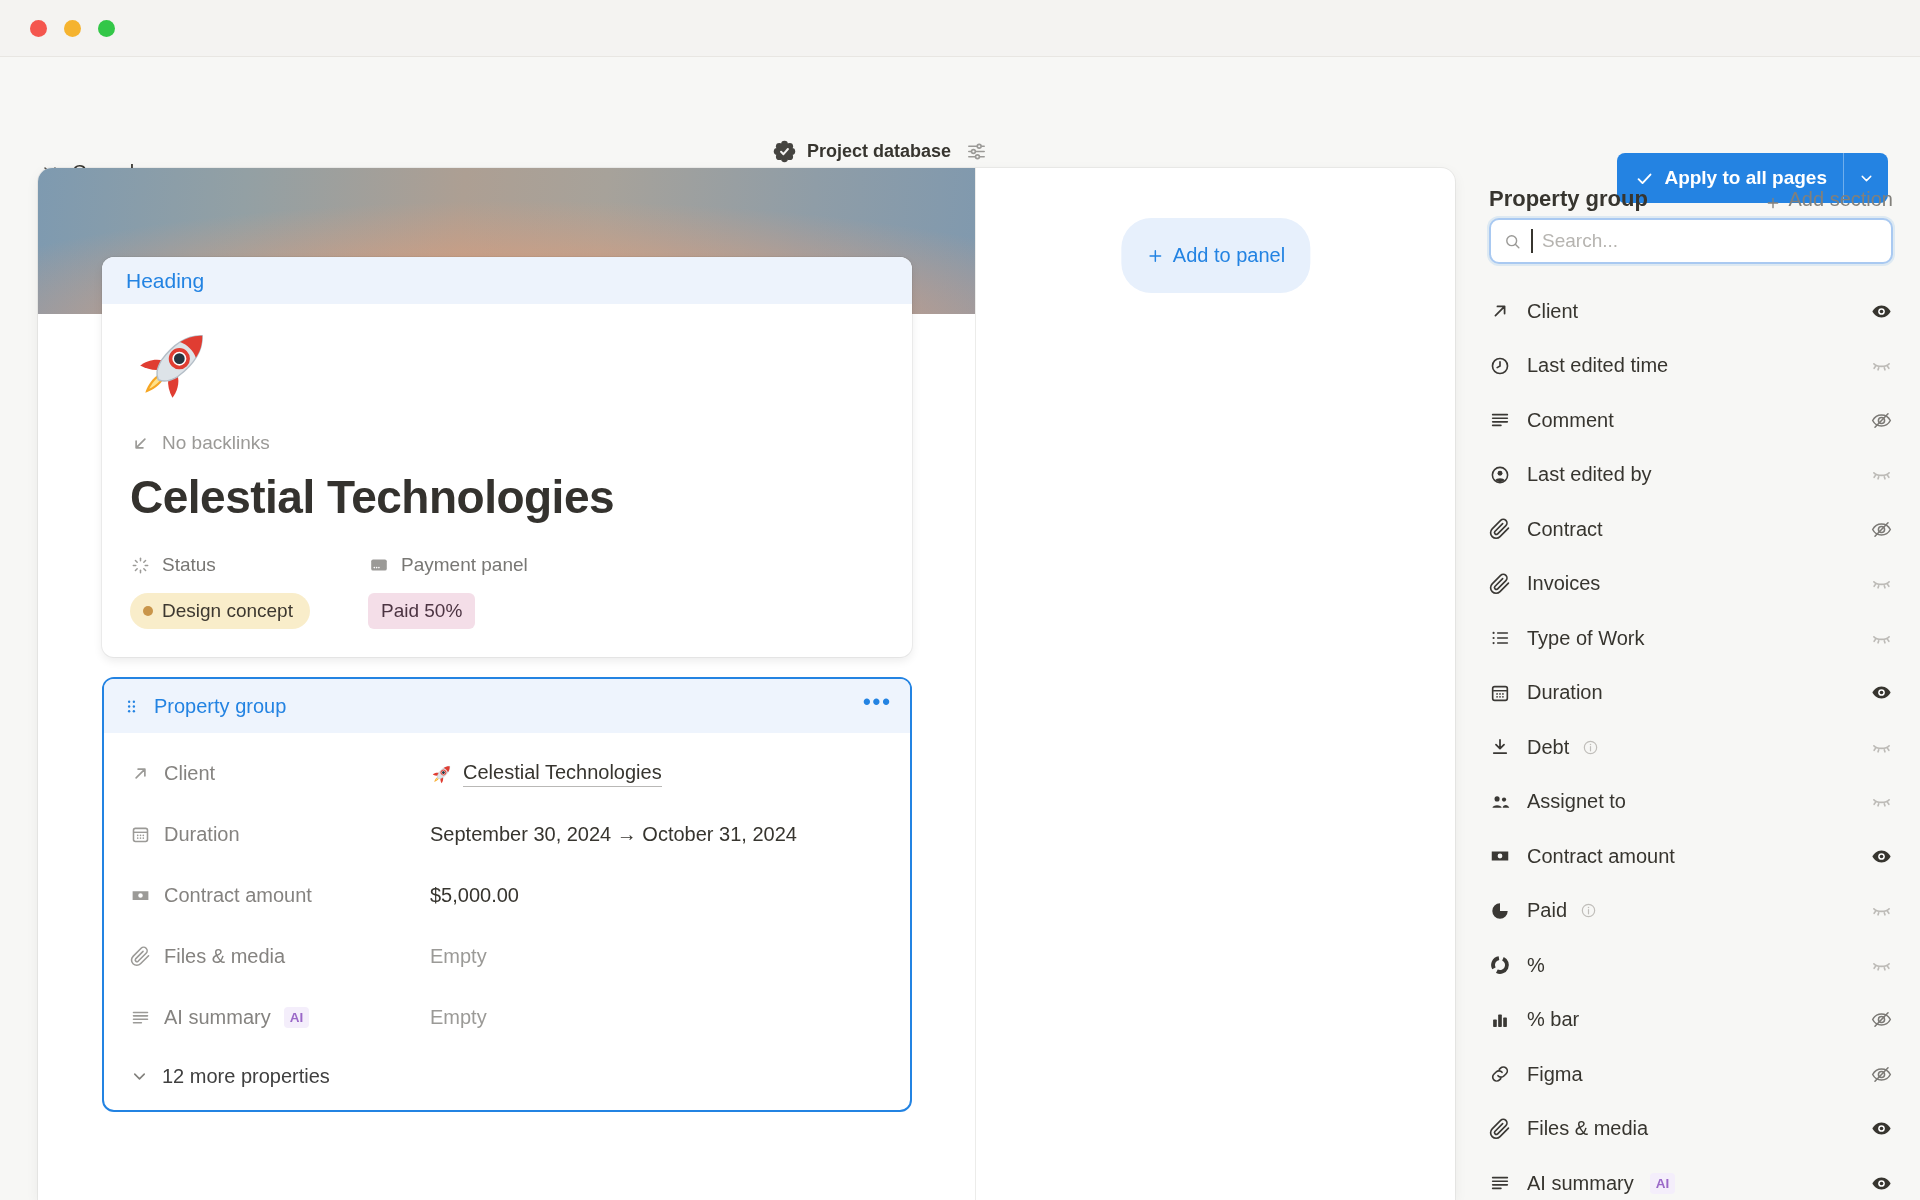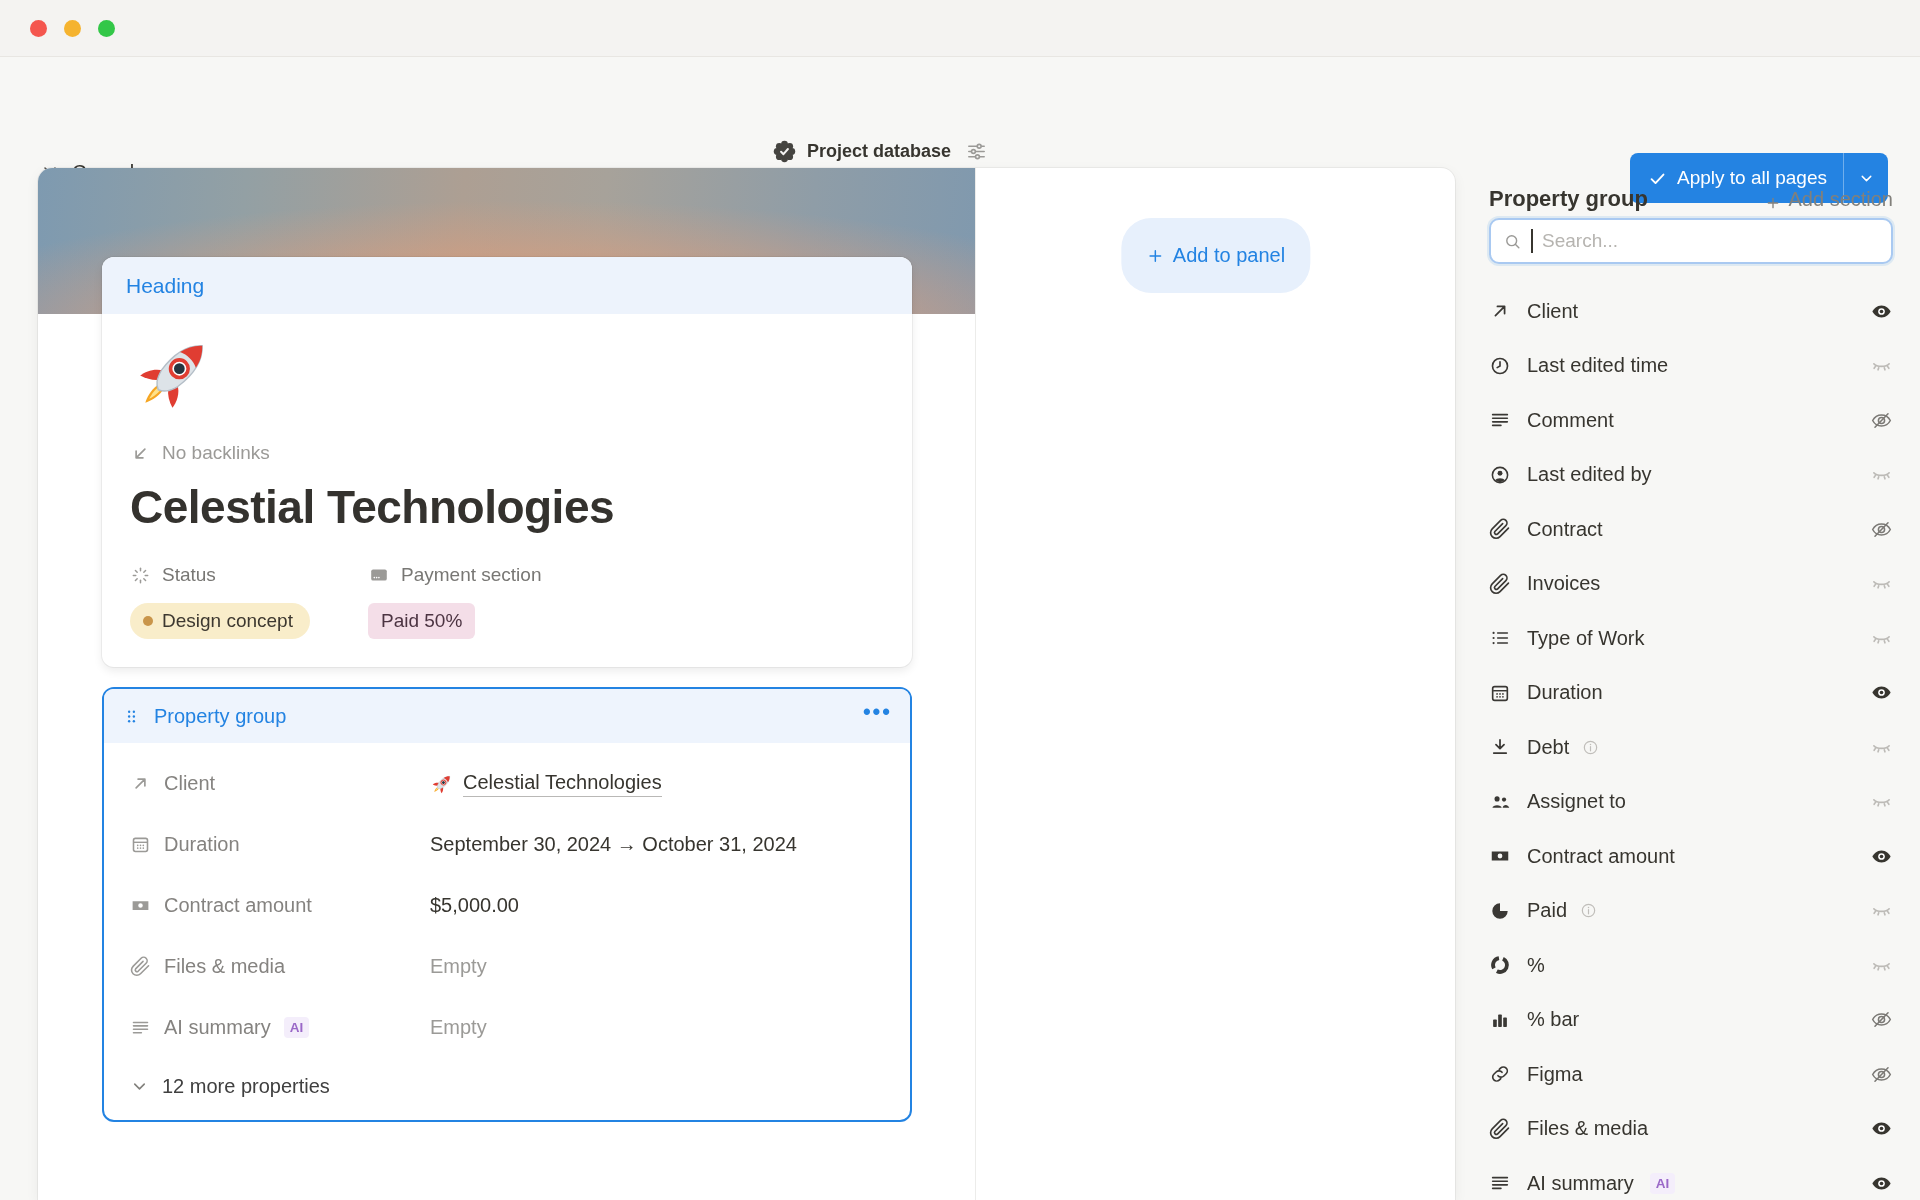--- a/index.html
+++ b/index.html
@@ -24,37 +24,37 @@
   .cancel{position:absolute;left:40px;top:104px;display:flex;align-items:center;gap:12px;
     font-size:20px;color:#37352f;cursor:pointer;}
   .cancel .ic{color:#55534e;}
   .hdr-center{position:absolute;left:640px;width:480px;top:82px;display:flex;flex-direction:column;align-items:center;gap:9px;}
   .hdr-title{display:flex;align-items:center;gap:10px;font-size:18px;font-weight:700;color:#37352f;}
   .hdr-title .seal{color:#454440;}
   .hdr-title .sliders{color:#9b9a97;margin-left:4px;}
   .hdr-preview{display:flex;align-items:center;gap:8px;font-size:18px;color:#82807b;}
   .apply{position:absolute;right:32px;top:96px;height:50px;display:flex;align-items:stretch;
     background:#2483e2;border-radius:8px;color:#fff;overflow:hidden;cursor:pointer;}
-  .apply-main{display:flex;align-items:center;gap:10px;padding:0 16px 0 18px;font-size:19px;font-weight:400;}
+  .apply-main{display:flex;align-items:center;gap:10px;padding:0 16px 0 18px;font-size:19px;font-weight:700;}
   .apply-divider{width:1px;background:rgba(255,255,255,.35);}
   .apply-caret{width:44px;display:flex;align-items:center;justify-content:center;}
 
   
   .stage{position:absolute;left:38px;top:168px;width:1417px;bottom:0;background:#fff;
     border-radius:14px 14px 0 0;box-shadow:0 0 0 1px rgba(15,15,15,.05),0 4px 14px rgba(15,15,15,.06);
     display:flex;}
   .page-col{width:937px;border-right:1px solid #ececea;}
   .cover{height:146px;border-radius:14px 0 0 0;
     background:
       radial-gradient(120% 160% at 52% 115%, rgba(236,160,120,.95) 0%, rgba(226,158,122,.55) 32%, rgba(200,160,130,0) 58%),
       linear-gradient(95deg,#7e9ab0 0%,#93a0a4 22%,#ad9f93 45%,#a7a29a 60%,#8f9da7 82%,#8099ae 100%);}
 
   .h-card{width:810px;margin:-57px 0 0 64px;background:#fff;border-radius:12px;
     box-shadow:0 0 0 1px rgba(15,15,15,.05),0 4px 10px rgba(15,15,15,.08);}
-  .h-card-head{height:57px;background:#edf3fc;border-radius:12px 12px 0 0;display:flex;align-items:center;
+  .h-card-head{height:47px;background:#edf3fc;border-radius:12px 12px 0 0;display:flex;align-items:center;
     padding:0 24px;color:#2383e2;font-size:21px;font-weight:500;}
   .h-card-body{padding:16px 28px 28px;}
   .rocket-big{width:88px;height:88px;}
   .backlinks{margin-top:24px;display:flex;align-items:center;gap:11px;color:#9b9a97;font-size:19px;}
   .page-title{margin-top:16px;font-size:46px;font-weight:700;color:#34322e;letter-spacing:-.5px;}
   .props-row{margin-top:30px;display:flex;}
   .prop-col1{width:238px;}
   .prop-label{display:flex;align-items:center;gap:11px;color:#787774;font-size:19px;}
   .prop-label .ic{color:#9b9a97;}
   .badge-row{margin-top:17px;display:flex;}
@@ -369,21 +369,21 @@
           <div class="prop-col1 prop-label">
             <svg class="ic" width="21" height="21">
                 <use href="#i-spinner"></use>
               </svg>
             <span>Status</span>
           </div>
           <div class="prop-label">
             <svg class="ic" width="22" height="22">
                 <use href="#i-card"></use>
               </svg>
-            <span>Payment section</span>
+            <span>Payment panel</span>
           </div>
         </div>
         <div class="badge-row">
           <div class="prop-col1">
             <span class="badge-yellow">
               <span class="dot"></span>
               <span>Design concept</span>
             </span>
           </div>
           <span class="badge-pink">

